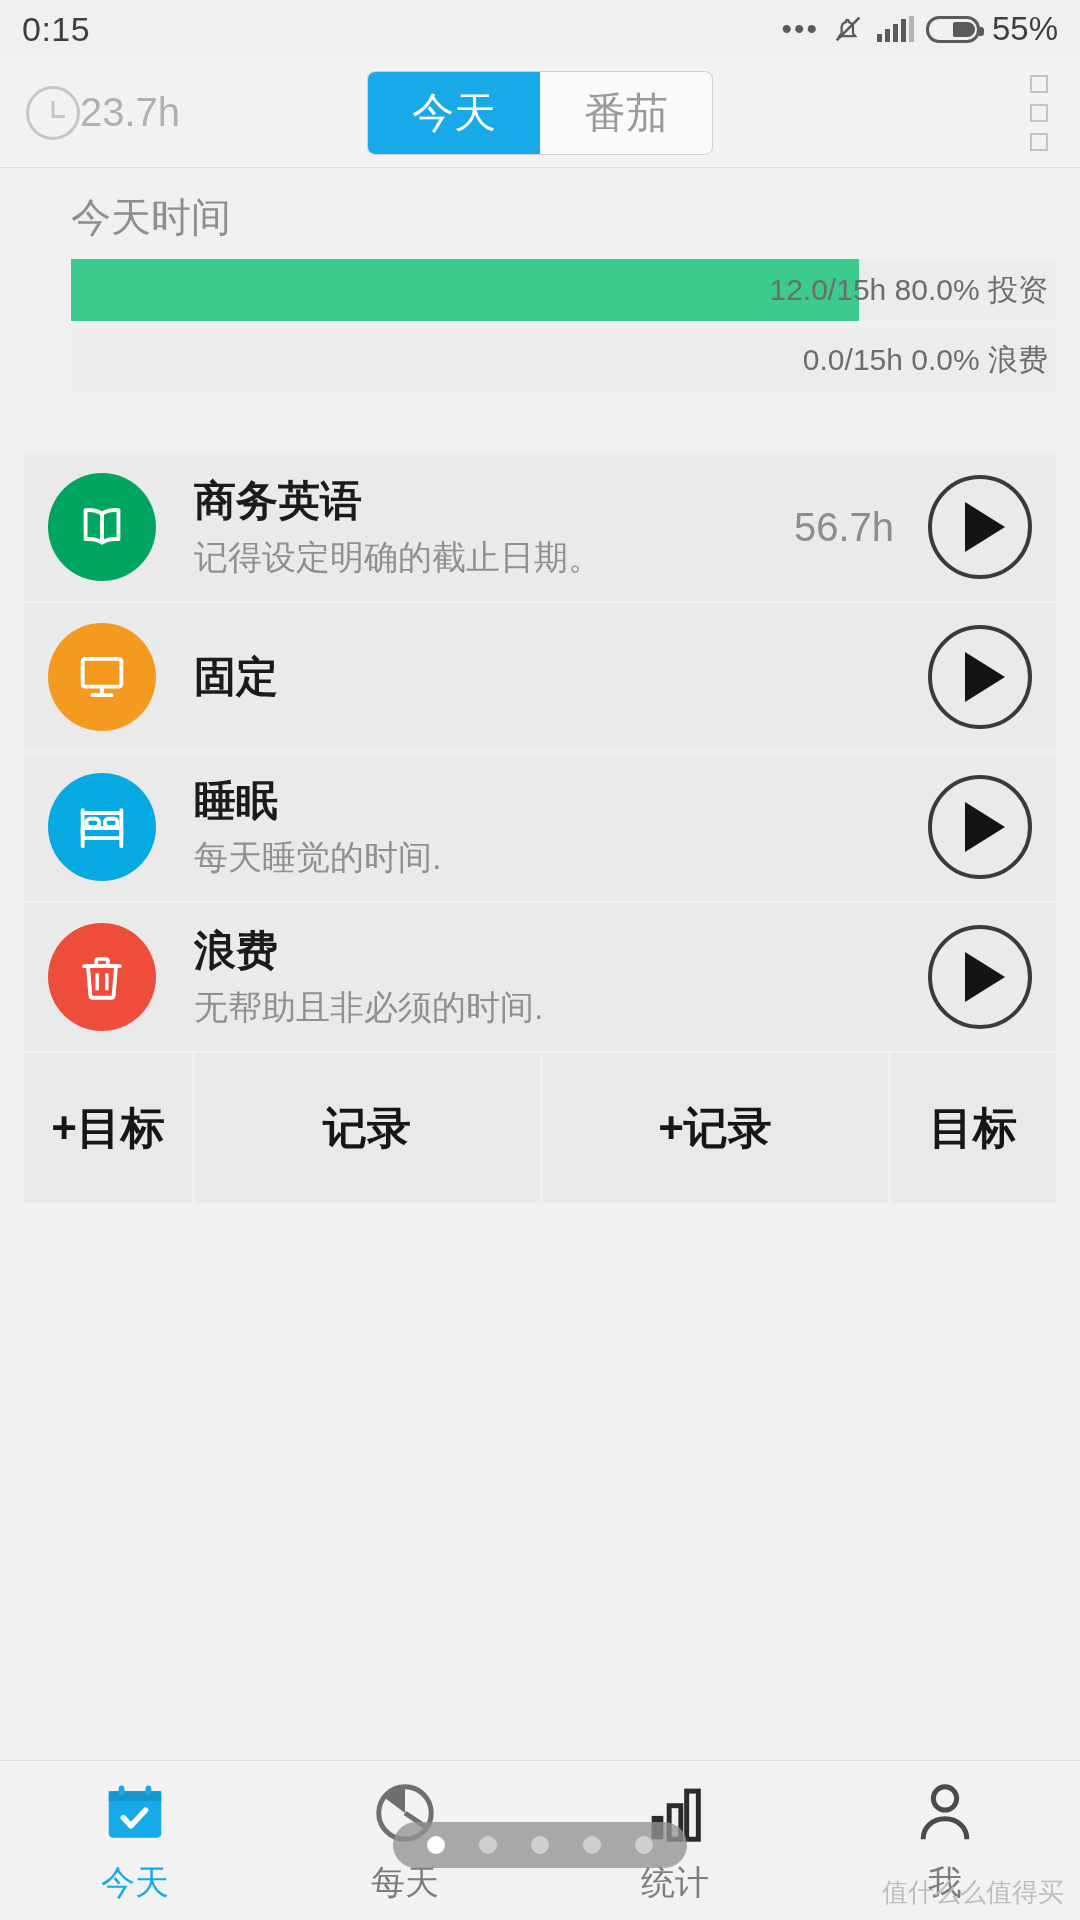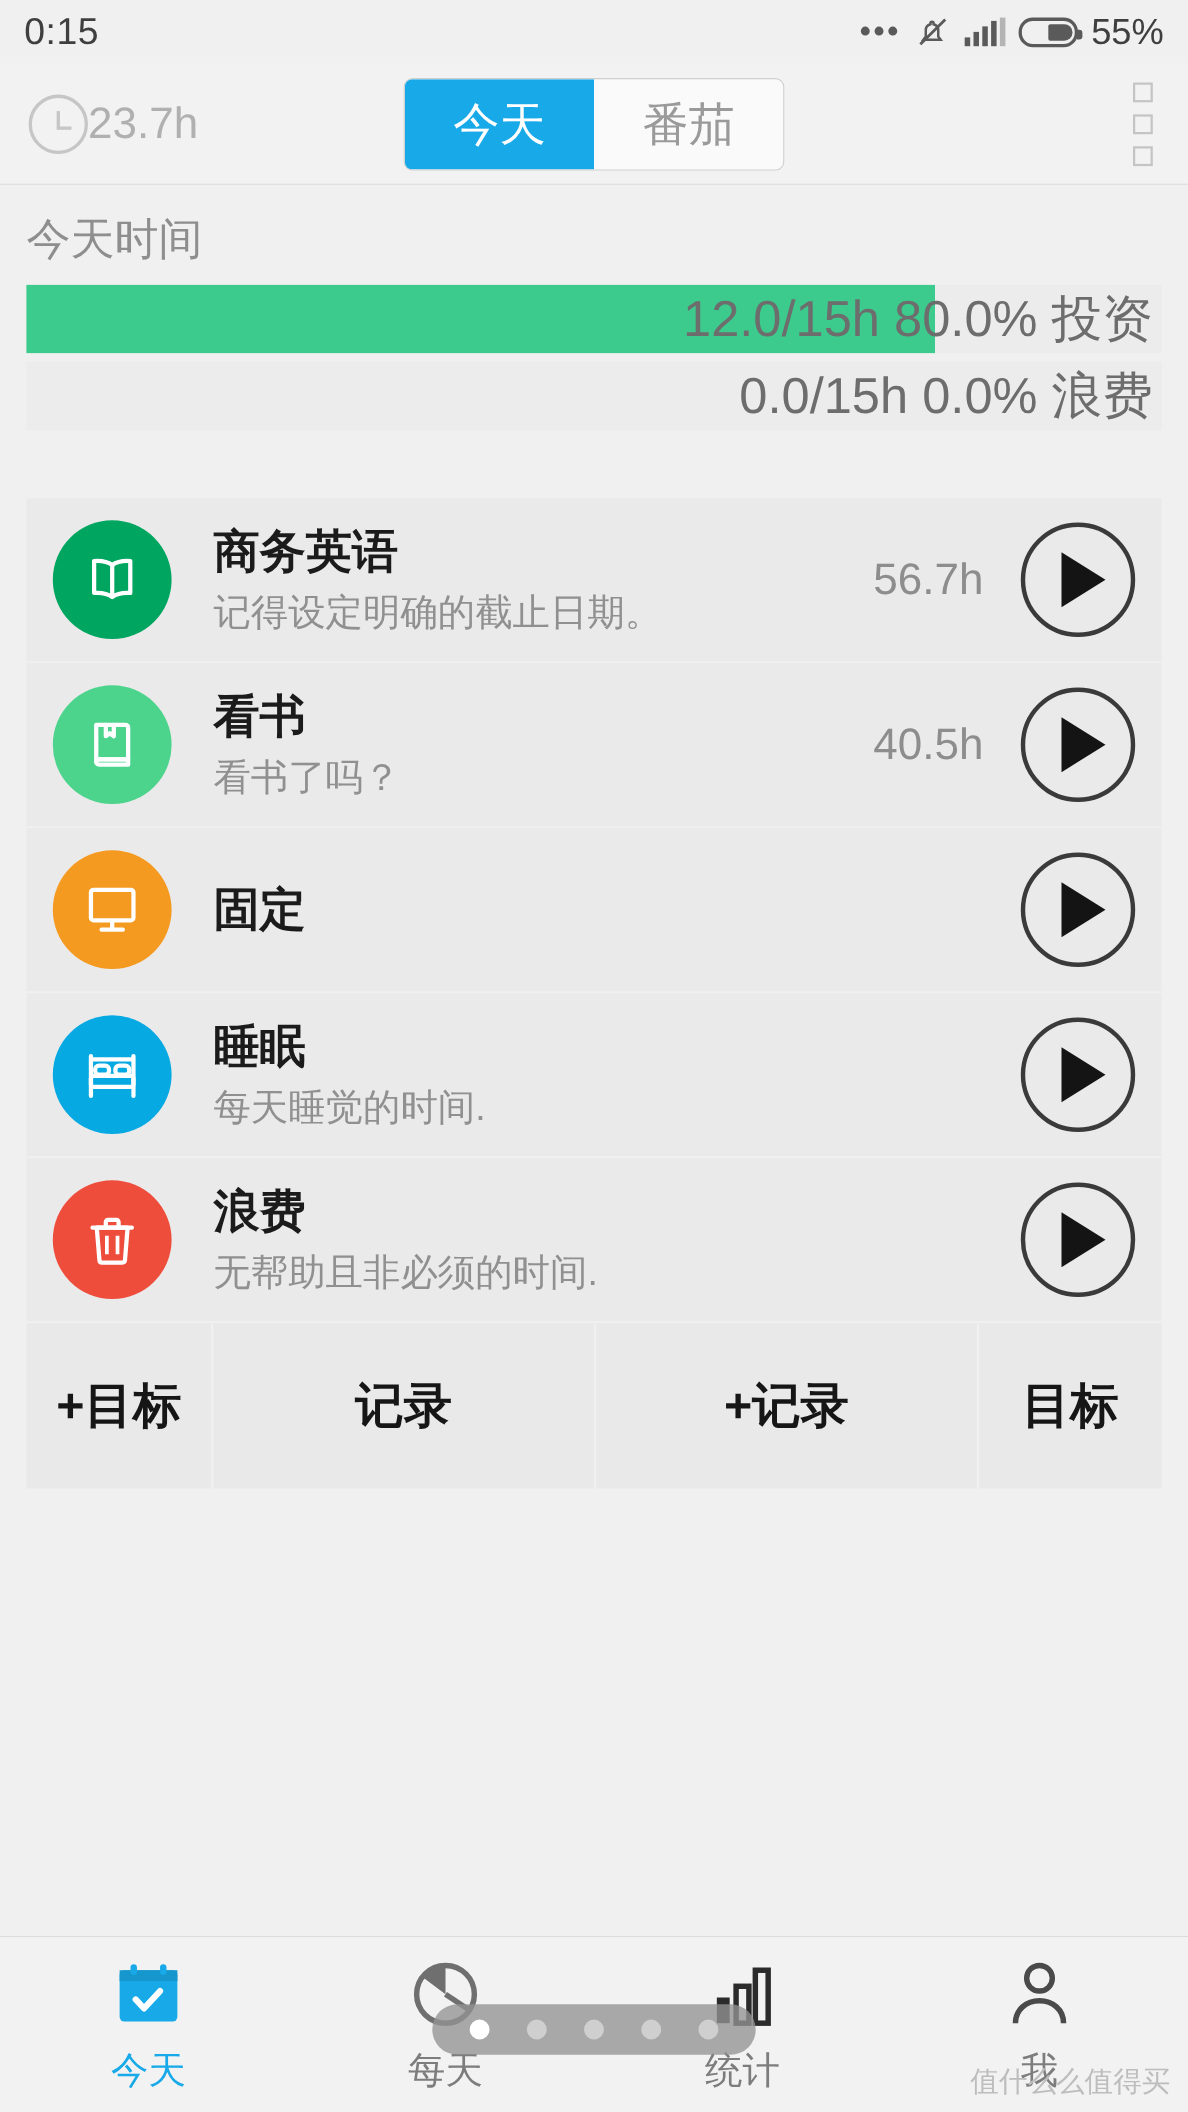--- a/index.html
+++ b/index.html
@@ -33,25 +33,25 @@
   .clock-ico::before { content:""; position:absolute; left:50%; top:12px; width:3px; height:17px; background:#c6c6c6; transform: translateX(-50%); }
   .clock-ico::after { content:""; position:absolute; left:50%; top:26px; width:12px; height:3px; background:#c6c6c6; }
   .clock-val { font-size: 40px; color: #b0b0b0; }
   .segmented { position: absolute; left: 50%; transform: translateX(-50%); display: flex; border: 1px solid #cfcfcf; border-radius: 8px; overflow: hidden; background: #fafafa; }
   .seg { width: 172px; height: 82px; display: flex; align-items: center; justify-content: center; font-size: 42px; color: #9a9a9a; }
   .seg.active { background: #17a9e8; color: #ffffff; }
   .overflow-btn { margin-left: auto; display: flex; flex-direction: column; gap: 11px; padding: 6px; }
   .overflow-btn span { display:block; width: 18px; height: 18px; border: 2px solid #c4c4c4; }
 
   
-  .today-panel { background: #f0f0f0; padding: 22px 24px 0 24px; flex: 0 0 auto; }
+  .today-panel { background: #f0f0f0; padding: 22px 24px 0 24px; flex: 0 0 auto; margin-left: 47px; }
   .today-title { font-size: 40px; color: #8e8e8e; margin-bottom: 14px; }
   .bar-row { position: relative; height: 62px; background: #ececec; display: flex; align-items: center; justify-content: flex-end; margin-bottom: 8px; }
   .bar-fill { position: absolute; left: 0; top: 0; bottom: 0; background: #3ccb8d; }
-  .bar-label { position: relative; z-index: 2; font-size: 46px; color: #6d6d6d; padding-right: 8px; white-space: nowrap; }
+  .bar-label { position: relative; z-index: 2; font-size: 30px; color: #6d6d6d; padding-right: 8px; white-space: nowrap; }
   .today-gap { height: 54px; }
 
   
   .goal-list { flex: 0 0 auto; padding: 0 24px; }
   .goal-row { height: 150px; background: #eaeaea; display: flex; align-items: center; padding: 0 24px; border-bottom: 2px solid #f0f0f0; }
   .goal-icon { width: 108px; height: 108px; border-radius: 50%; flex: 0 0 108px; display: flex; align-items: center; justify-content: center; }
   .goal-texts { margin-left: 38px; flex: 1 1 auto; min-width: 0; }
   .goal-name { font-size: 42px; color: #1b1b1b; font-weight: bold; line-height: 1.15; }
   .goal-desc { font-size: 34px; color: #909090; margin-top: 14px; line-height: 1.1; }
   .goal-hours { font-size: 40px; color: #8d8d8d; margin-right: 34px; white-space: nowrap; }
@@ -155,37 +155,20 @@
         <div class="goal-texts">
           <div class="goal-name">商务英语</div>
           <div class="goal-desc">记得设定明确的截止日期。</div>
         </div>
         <div class="goal-hours">56.7h</div>
         <div class="play-btn">
           <span class="play-tri"></span>
         </div>
       </div>
       <div class="goal-row">
-        <div class="goal-icon" style="background:#4cd38c">
-          <svg width="58" height="58" viewBox="0 0 24 24">
-            <path d="M6 4.5h11a1 1 0 0 1 1 1v12H7a1 1 0 0 0-1 1z" fill="none" stroke="#ffffff" stroke-width="1.6" stroke-linecap="round" stroke-linejoin="round"></path>
-            <path d="M6 18.5a1 1 0 0 1 1-1h11v2H7a1 1 0 0 1-1-1z" fill="none" stroke="#ffffff" stroke-width="1.6" stroke-linecap="round" stroke-linejoin="round"></path>
-            <path d="M9.6 4.5v4.3l1.5-1.1 1.5 1.1V4.5" fill="none" stroke="#ffffff" stroke-width="1.6" stroke-linecap="round" stroke-linejoin="round"></path>
-          </svg>
-        </div>
-        <div class="goal-texts">
-          <div class="goal-name">看书</div>
-          <div class="goal-desc">看书了吗？</div>
-        </div>
-        <div class="goal-hours">40.5h</div>
-        <div class="play-btn">
-          <span class="play-tri"></span>
-        </div>
-      </div>
-      <div class="goal-row">
         <div class="goal-icon" style="background:#f59a21">
           <svg width="58" height="58" viewBox="0 0 24 24">
             <rect x="4" y="4.5" width="16" height="11.5" rx="1" fill="none" stroke="#ffffff" stroke-width="1.6" stroke-linecap="round" stroke-linejoin="round"></rect>
             <line x1="12" y1="16" x2="12" y2="19" stroke="#fff" stroke-width="1.6"></line>
             <line x1="8" y1="19.5" x2="16" y2="19.5" stroke="#fff" stroke-width="1.6" stroke-linecap="round"></line>
           </svg>
         </div>
         <div class="goal-texts">
           <div class="goal-name">固定</div>
         </div>

